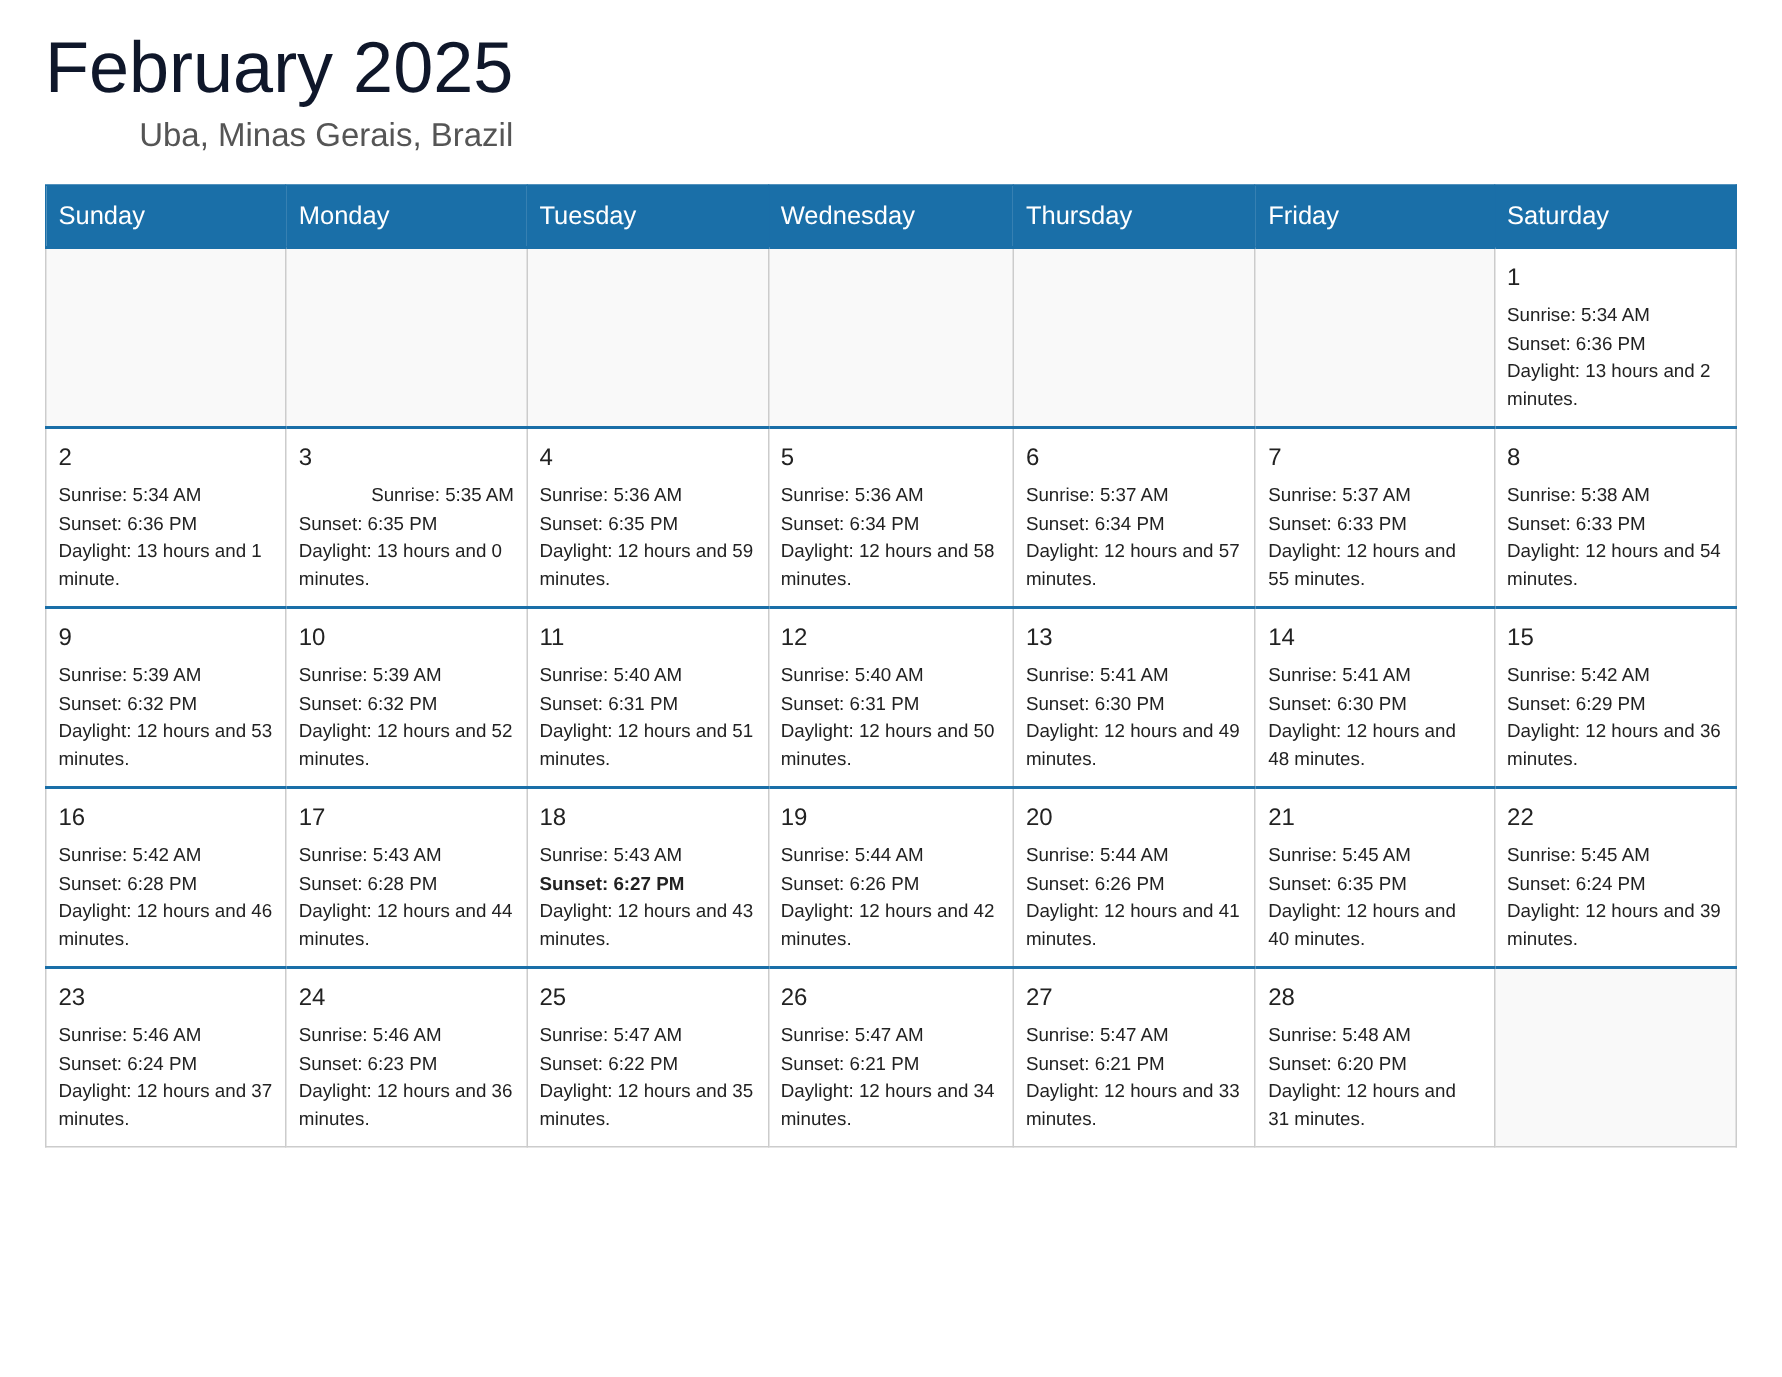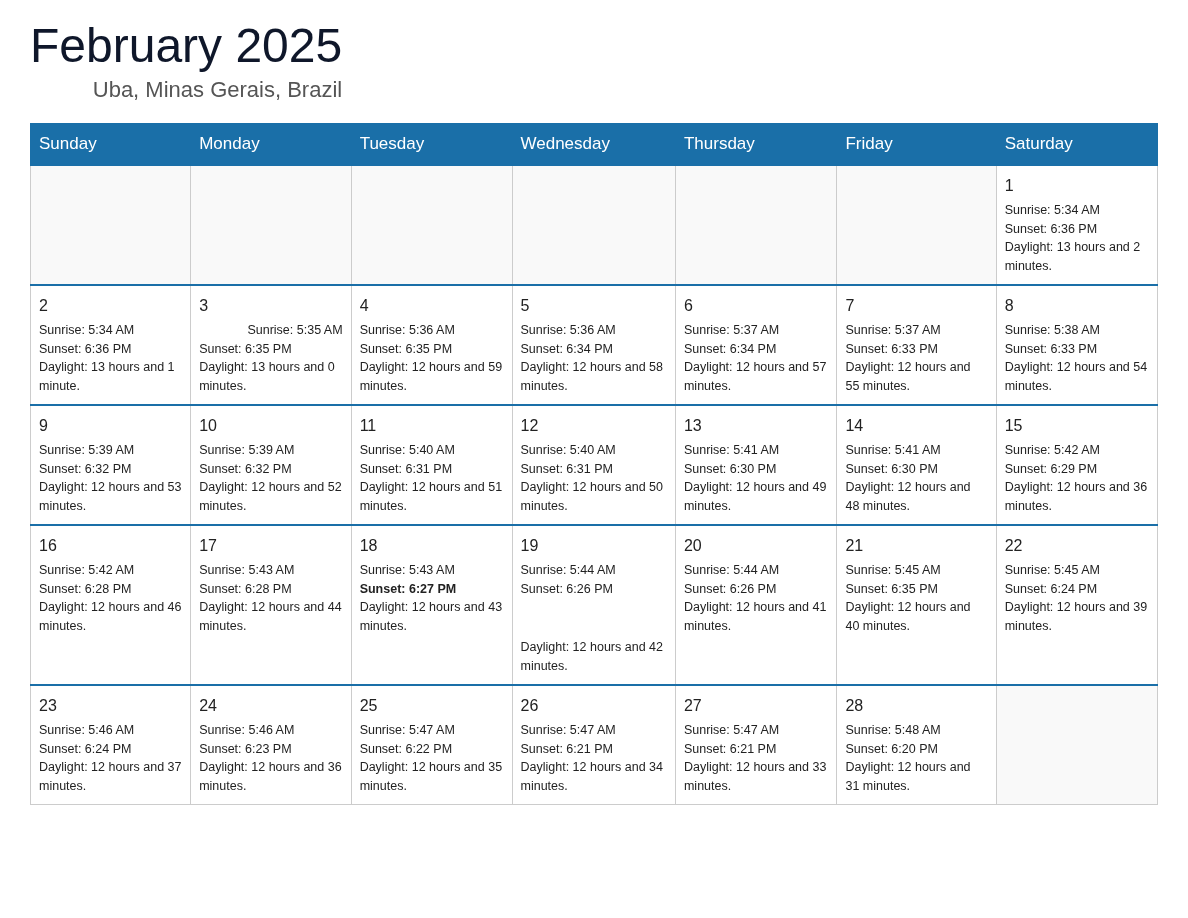--- a/index.html
+++ b/index.html
@@ -237,21 +237,21 @@
         <td>
           <span class="day-num">18</span>
           <span style="display: block;">Sunrise: 5:43 AM</span>
           <span style="display: block; font-weight: bold;">Sunset: 6:27 PM</span>
           <span style="display: block;">Daylight: 12 hours and 43 minutes.</span>
         </td>
         <td>
           <span class="day-num">19</span>
           <span style="display: block;">Sunrise: 5:44 AM</span>
           <span style="display: block;">Sunset: 6:26 PM</span>
-          <span style="display: block; margin-top: 40px;">Daylight: 12 hours and 42 minutes.</span>
+          <span style="display: block;">Daylight: 12 hours and 42 minutes.</span>
         </td>
         <td>
           <span class="day-num">20</span>
           <span style="display: block;">Sunrise: 5:44 AM</span>
           <span style="display: block;">Sunset: 6:26 PM</span>
           <span style="display: block;">Daylight: 12 hours and 41 minutes.</span>
         </td>
         <td>
           <span class="day-num">21</span>
           <span style="display: block;">Sunrise: 5:45 AM</span>

